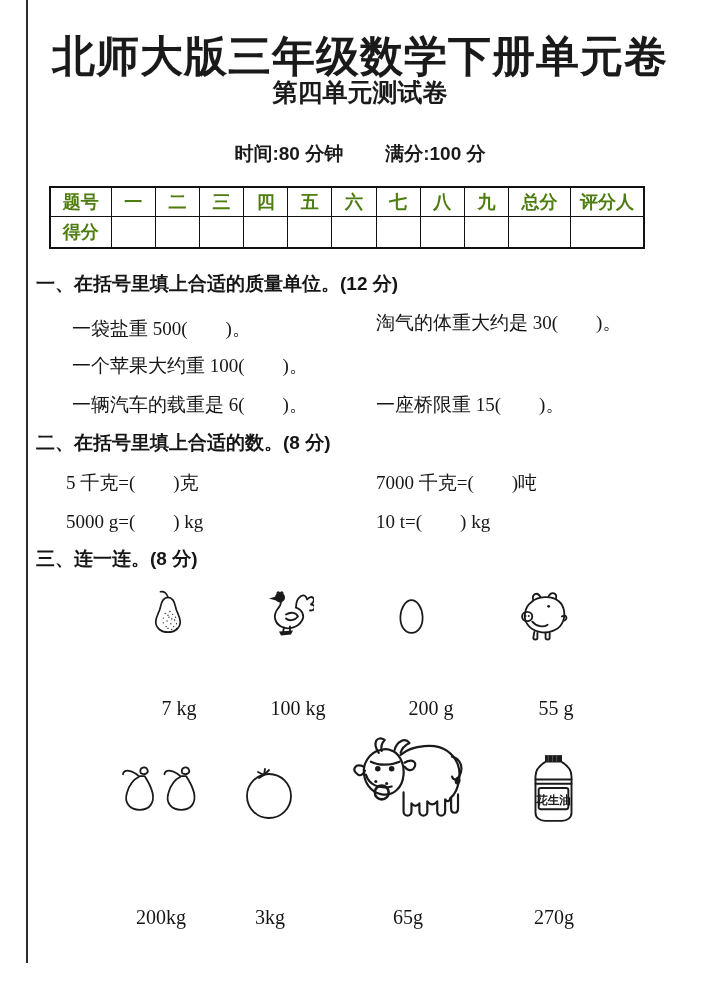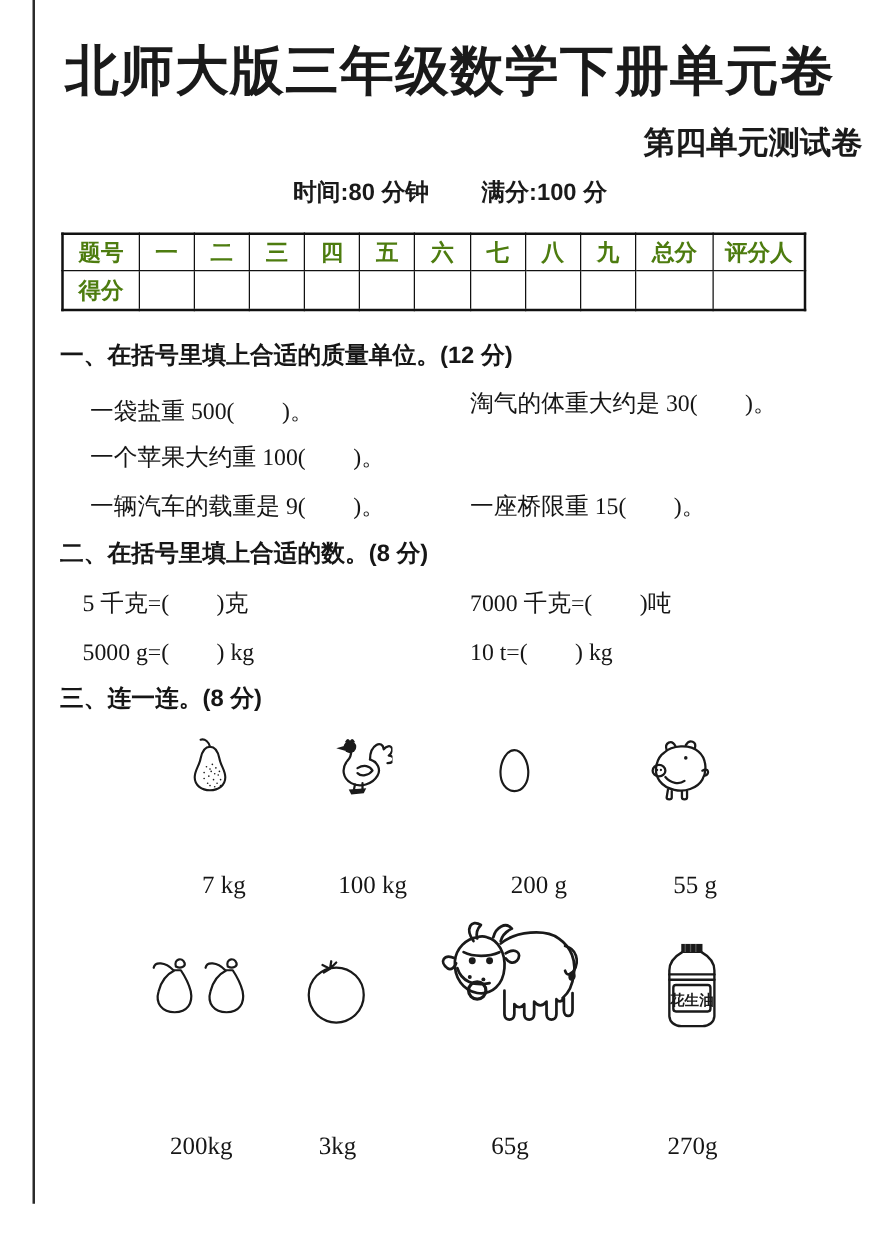--- a/index.html
+++ b/index.html
@@ -9,21 +9,21 @@
     font-family:"Liberation Serif", serif;
   }
   .vline { position:absolute; left:26px; top:0; width:2px; height:963px; background:#2b2b2b; }
 
   .title {
     position:absolute; left:30px; top:28px; width:660px; text-align:center;
     font-size:43px; font-weight:bold; letter-spacing:1px; white-space:nowrap;
     font-family:"Liberation Serif", serif;
   }
   .subtitle {
-    position:absolute; left:30px; top:97px; width:660px; text-align:right;
+    position:absolute; left:30px; top:76px; width:660px; text-align:center;
     font-size:25px; font-weight:bold;
   }
   .infoline {
     position:absolute; left:30px; top:141px; width:660px; text-align:center;
     font-size:19px; font-weight:bold; font-family:"Liberation Sans", sans-serif;
   }
   .infoline .gap { display:inline-block; width:42px; }
 
   table.score {
     position:absolute; left:49px; top:186px; width:596px;
@@ -31,21 +31,21 @@
     border:2.5px solid #111;
     font-family:"Liberation Sans", sans-serif;
   }
   table.score td {
     border:1.5px solid #111; text-align:center; vertical-align:middle;
     font-size:18px; font-weight:bold; padding:0; height:28px; color:#4d7c0f;
   }
   table.score tr.scorerow td { height:30px; }
 
   .sec-heading {
-    position:absolute; left:48px; font-size:19px; font-weight:bold;
+    position:absolute; left:36px; font-size:19px; font-weight:bold;
     white-space:nowrap; font-family:"Liberation Sans", sans-serif; color:#161616;
   }
   .bodytext {
     position:absolute; font-size:19px; white-space:nowrap; color:#161616;
     font-family:"Liberation Serif", serif; font-weight:500;
   }
   .matchlabel {
     position:absolute; font-size:20px; white-space:nowrap; color:#161616;
     transform:translateX(-50%); font-family:"Liberation Serif", serif;
   }
@@ -108,21 +108,21 @@
       <td></td>
       <td></td>
     </tr>
   </tbody>
     </table>
 
   <div class="sec-heading" style="top:271px;">一、在括号里填上合适的质量单位。(12 分)</div>
   <div class="bodytext" style="left:72px; top:316px;">一袋盐重 500(　　)。</div>
   <div class="bodytext" style="left:376px; top:310px;">淘气的体重大约是 30(　　)。</div>
   <div class="bodytext" style="left:72px; top:353px;">一个苹果大约重 100(　　)。</div>
-  <div class="bodytext" style="left:72px; top:392px;">一辆汽车的载重是 9(　　)。</div>
+  <div class="bodytext" style="left:72px; top:392px;">一辆汽车的载重是 6(　　)。</div>
   <div class="bodytext" style="left:376px; top:392px;">一座桥限重 15(　　)。</div>
 
   <div class="sec-heading" style="top:430px;">二、在括号里填上合适的数。(8 分)</div>
   <div class="bodytext" style="left:66px; top:470px;">5 千克=(　　)克</div>
   <div class="bodytext" style="left:376px; top:470px;">7000 千克=(　　)吨</div>
   <div class="bodytext" style="left:66px; top:509px;">5000 g=(　　) kg</div>
   <div class="bodytext" style="left:376px; top:509px;">10 t=(　　) kg</div>
 
   <div class="sec-heading" style="top:546px;">三、连一连。(8 分)</div>
 

